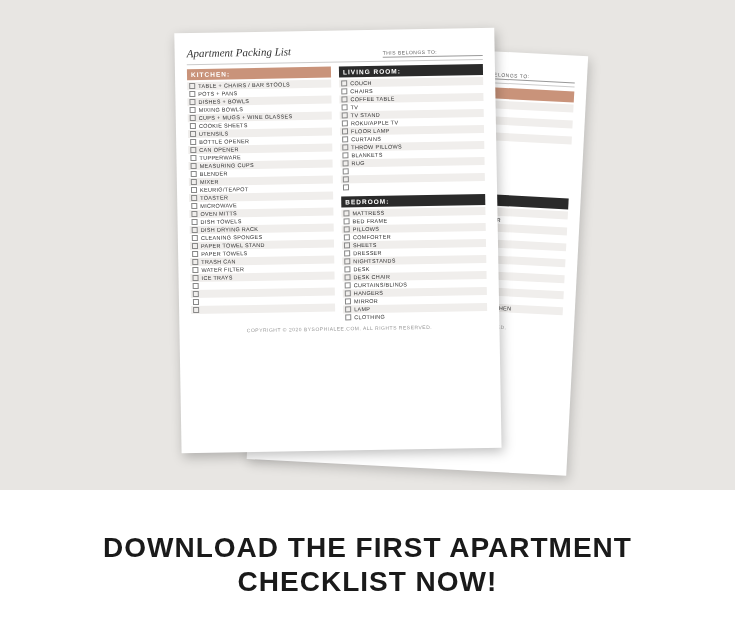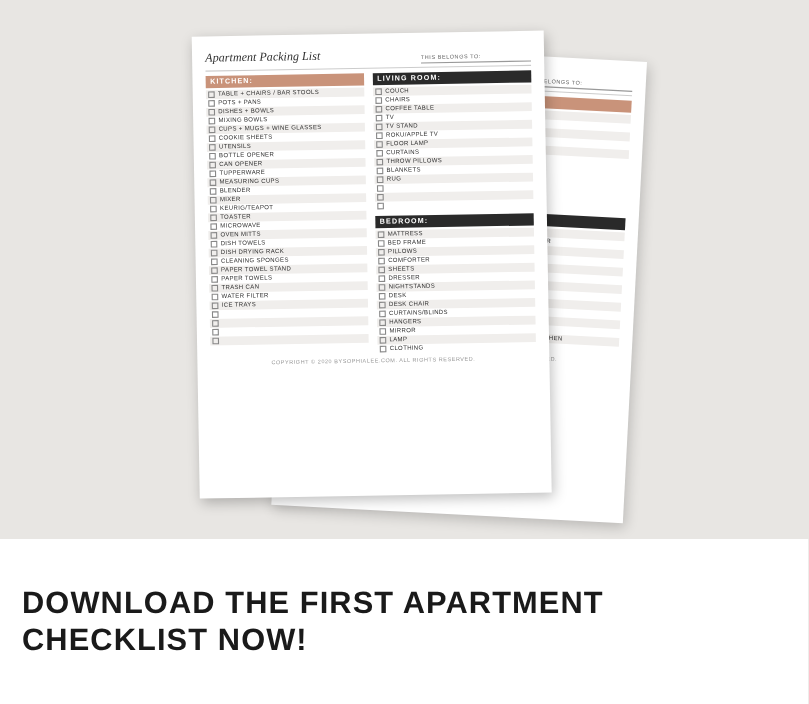--- a/index.html
+++ b/index.html
@@ -144,21 +144,21 @@
       justify-content: center;
       padding: 18px 20px;
       flex: 1;
     }
 
     .cta-text {
       font-family: Arial Black, Arial, sans-serif;
       font-size: 28px;
       font-weight: 900;
       color: #1a1a1a;
-      text-align: left;
+      text-align: center;
       line-height: 1.2;
       text-transform: uppercase;
       letter-spacing: 1px;
     }
   </style>
 </head>
 <body>
 
 <div class="top-section">
 

